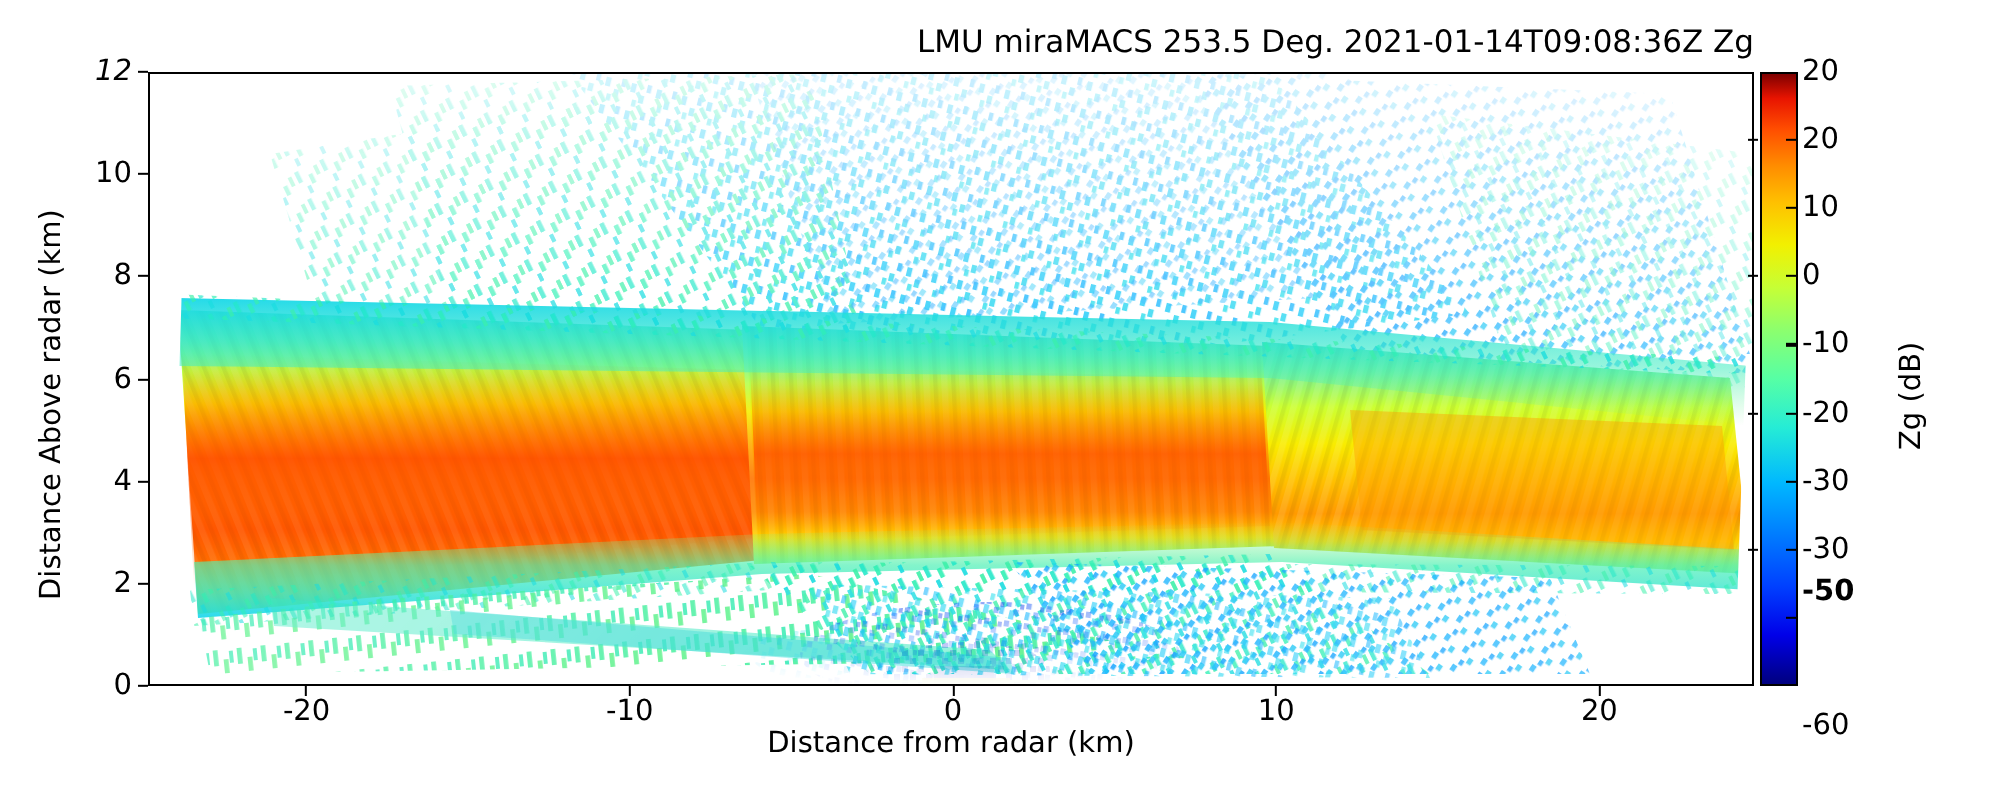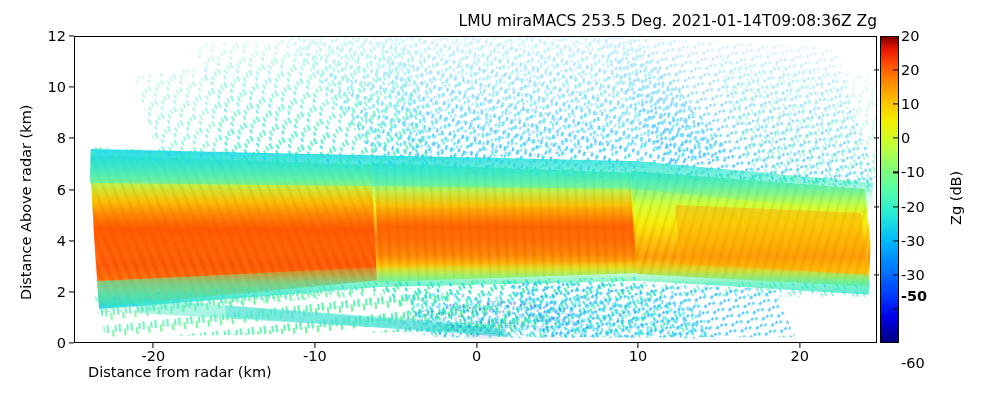--- a/index.html
+++ b/index.html
@@ -23,21 +23,21 @@
   .ytickmark{position:absolute;left:0;width:5px;height:1.2px;background:#000;
              transform:translateY(-50%);}
   #ylabel{position:absolute;font-size:14.5px;white-space:nowrap;
           transform-origin:0 0;transform:rotate(-90deg);}
 
   
   .xtick{position:absolute;top:348px;transform:translateX(-50%);
          font-size:14.5px;white-space:nowrap;}
   .xtickmark{position:absolute;bottom:0;width:1.2px;height:5px;background:#000;
              transform:translateX(-50%);}
-  #xlabel{position:absolute;left:88px;top:364px;width:803px;
+  #xlabel{position:absolute;left:74px;top:364px;width:803px;text-align:center;
           font-size:14.5px;white-space:nowrap;}
 
   
   #cbar{position:absolute;left:880px;top:36px;width:19px;height:307px;
         box-sizing:border-box;border:1px solid #000;
         background:linear-gradient(to top,
           #00007f  0%,
           #0000e8  8%,
           #0040ff 16%,
           #0080ff 25%,
@@ -259,21 +259,21 @@
           <path d="M 0 100 L 16 104 L 10 307 L 0 307 Z"></path>
           <path d="M 798 140 L 803 140 L 803 307 L 792 307 Z"></path>
         </g>
       </svg>
     </div>
   </div>
 
   <div>
     <div id="ylabel" style="left:18px;top:300px;">Distance Above radar  (km)</div>
 
-    <div class="ytick" style="top: 36px; right: 934px;">12</div>
+    <div class="ytick" style="top: 36px; right: 934px; font-style: italic;">12</div>
     <div class="ytick" style="top: 87.2px; right: 934px;">10</div>
     <div class="ytick" style="top: 138.3px; right: 934px;">8</div>
     <div class="ytick" style="top: 189.5px; right: 934px;">6</div>
     <div class="ytick" style="top: 240.7px; right: 934px;">4</div>
     <div class="ytick" style="top: 291.8px; right: 934px;">2</div>
     <div class="ytick" style="top: 343px; right: 934px;">0</div>
 
     <div class="ytickmark" style="left:69px;top:36px;"></div>
     <div class="ytickmark" style="left:69px;top:87.2px;"></div>
     <div class="ytickmark" style="left:69px;top:138.3px;"></div>

